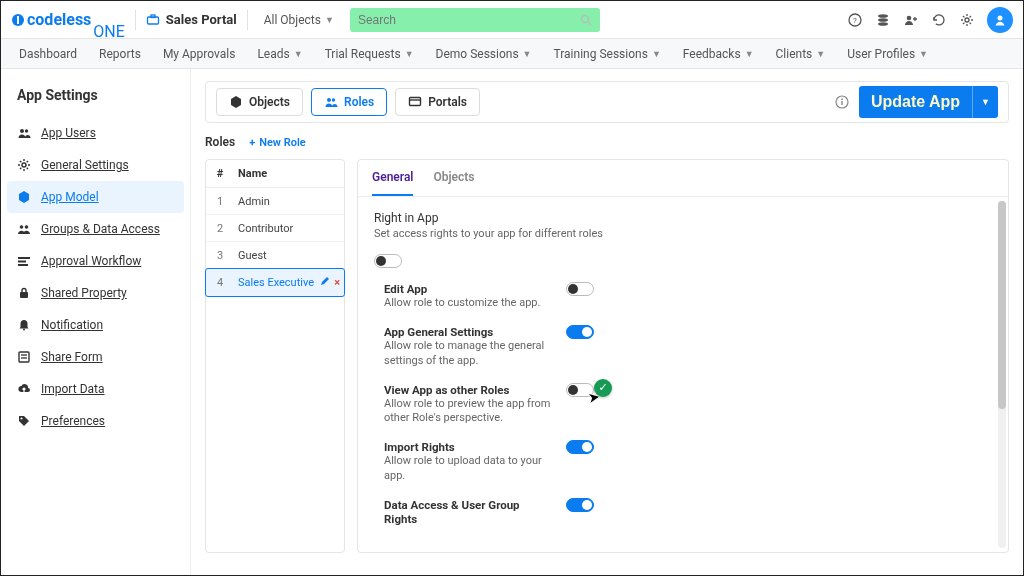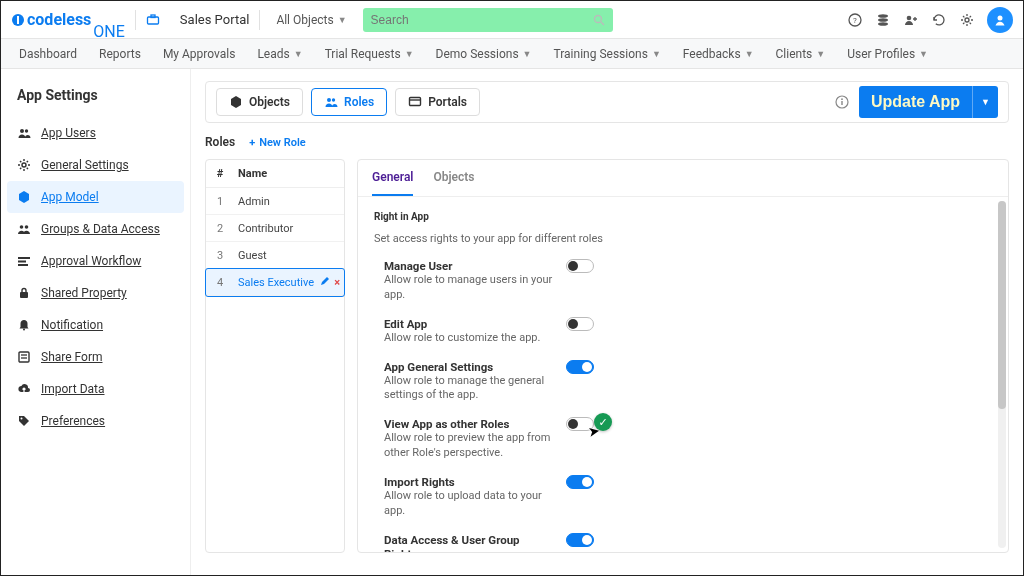--- a/index.html
+++ b/index.html
@@ -1,20 +1,20 @@
 <!DOCTYPE html>
 <html><head>
 <meta charset="utf-8">
 <style>
 * { box-sizing: border-box; margin: 0; padding: 0; }
 body { font-family: -apple-system, "Segoe UI", Roboto, Arial, sans-serif; font-size: 12px; color: #333; background: #fff; width: 1024px; height: 576px; overflow: hidden; border: 1px solid #222; }
 .top-bar { height: 38px; display: flex; align-items: center; padding: 0 10px; border-bottom: 1px solid #e5e5e5; gap: 10px; }
 .logo { font-weight: 700; font-size: 16px; color: #0b7cf0; display: flex; align-items: center; gap: 2px; }
 .logo .one { color: #0b7cf0; font-weight: 400; margin-top: 24px; }
-.portal { display: flex; align-items: center; gap: 20px; font-size: 13px; color: #333; font-weight:400; }
+.portal { display: flex; align-items: center; gap: 6px; font-size: 13px; color: #333; font-weight:700; }
 .portal-icon { color: #0b7cf0; }
 .vsep { width: 1px; height: 20px; background: #e1e1e1; }
 .obj-select { display: flex; align-items: center; gap: 4px; color: #555; font-size: 12px; padding: 0 6px; text-align: right; }
 .search-box { flex: 0 0 250px; height: 24px; background: #86efac; border-radius: 3px; display: flex; align-items: center; padding: 0 8px; color: #999; justify-content: center; }
 .search-box input { border: none; background: transparent; outline: none; font-size: 12px; width: 100%; }
 .top-right { margin-left: auto; display: flex; align-items: center; gap: 12px; color: #555; }
 .top-right .ic { width: 16px; height: 16px; display: inline-flex; align-items: center; justify-content: center; color:#555; }
 .avatar { width: 26px; height: 26px; border-radius: 50%; background: #1e90ff; color: #fff; display: flex; align-items: center; justify-content: center; }
 .nav-row { height: 30px; background: #f7f8f9; display: flex; align-items: center; padding: 0 18px; gap: 22px; font-size: 12px; color: #555; border-bottom: 1px solid #e5e5e5; }
 .nav-item { display: flex; align-items: center; gap: 4px; }
@@ -46,21 +46,21 @@
 .role-row .num { width: 28px; text-align: center; color: #777; }
 .role-row .nm { flex: 1; padding: 0 4px; }
 .role-row.sel { background: #eaf4ff; outline: 1px solid #0b7cf0; color: #0b7cf0; border-radius: 2px; }
 .role-acts { display: flex; gap: 4px; padding-right: 4px; }
 .detail-card { flex: 1; display: flex; flex-direction: column; min-width: 0; }
 .dtabs { display: flex; gap: 20px; padding: 0 14px; border-bottom: 1px solid #eee; font-size: 12px; }
 .dtab { padding: 10px 0; color: #888; font-weight: 600; }
 .dtab.active { color: #4c1d95; border-bottom: 2px solid #0b7cf0; }
 .dbody-wrap { position: relative; flex: 1; overflow: hidden; }
 .dbody { padding: 14px 16px 0 16px; height: 100%; overflow-y: hidden; }
-.dbody h4 { font-size: 10px; font-weight: 700; margin-bottom: 10px; }
+.dbody h4 { font-size: 12px; font-weight: 400; margin-bottom: 2px; }
 .dbody .sub { font-size: 11px; color: #666; margin-bottom: 14px; }
 .perm { display: flex; align-items: flex-start; margin-bottom: 14px; gap: 12px; }
 .perm .txt { width: 180px; padding-left: 10px; }
 .perm .pt { font-size: 11.5px; font-weight: 700; color: #333; }
 .perm .pd { font-size: 11px; color: #666; line-height: 1.35; }
 .perm .tgl-wrap { position: relative; display:flex; align-items:flex-start; }
 .switch { position: relative; width: 28px; height: 14px; border-radius: 8px; background: #fff; border: 1px solid #bbb; }
 .switch.on { background: #0b7cf0; border-color: #0b7cf0; }
 .knob { position: absolute; top: 1px; left: 1px; width: 10px; height: 10px; border-radius: 50%; background: #333; }
 .switch.on .knob { left: auto; right: 1px; background: #fff; }
@@ -381,24 +381,20 @@
         <div class="dtabs">
           <div class="dtab active">General</div>
           <div class="dtab">Objects</div>
         </div>
         <div class="dbody-wrap">
           <div class="dbody">
             <h4>Right in App</h4>
             <div class="sub">Set access rights to your app for different roles</div>
             <div id="perms">
                 <div class="perm">
-                  <div class="txt">
-                    <div class="pt">Manage User</div>
-                    <div class="pd">Allow role to manage users in your app.</div>
-                  </div>
                   <div class="tgl-wrap">
                     <div class="switch ">
                       <div class="knob"></div>
                     </div>
                   </div>
                 </div>
                 <div class="perm">
                   <div class="txt">
                     <div class="pt">Edit App</div>
                     <div class="pd">Allow role to customize the app.</div>

